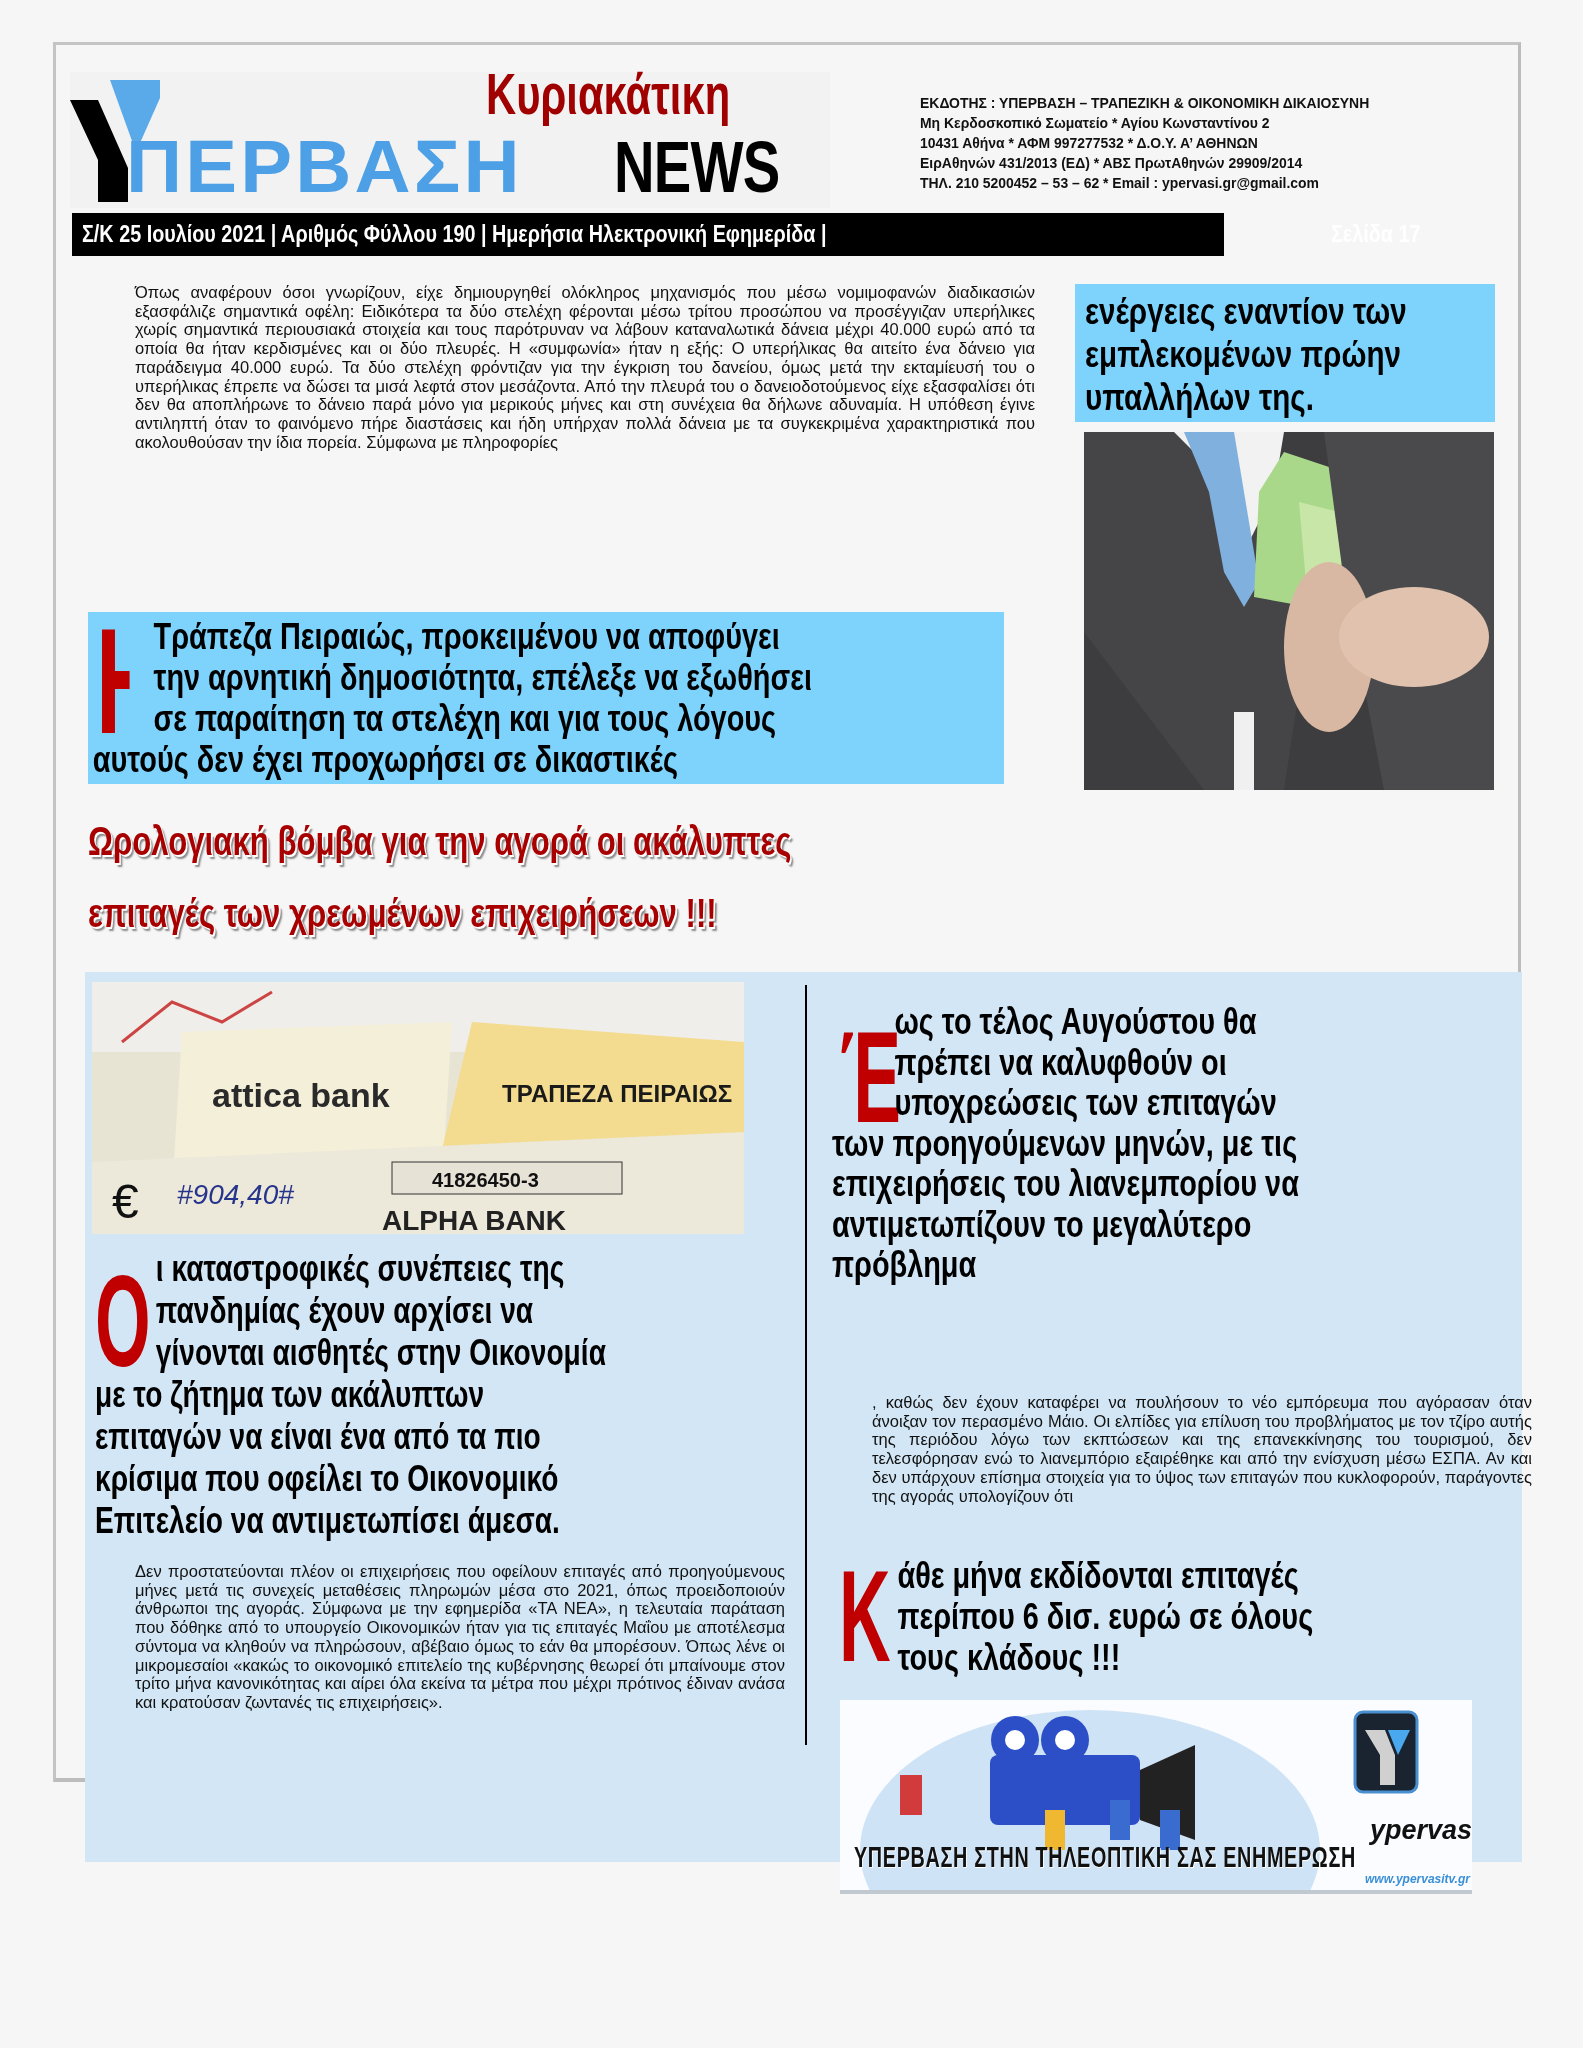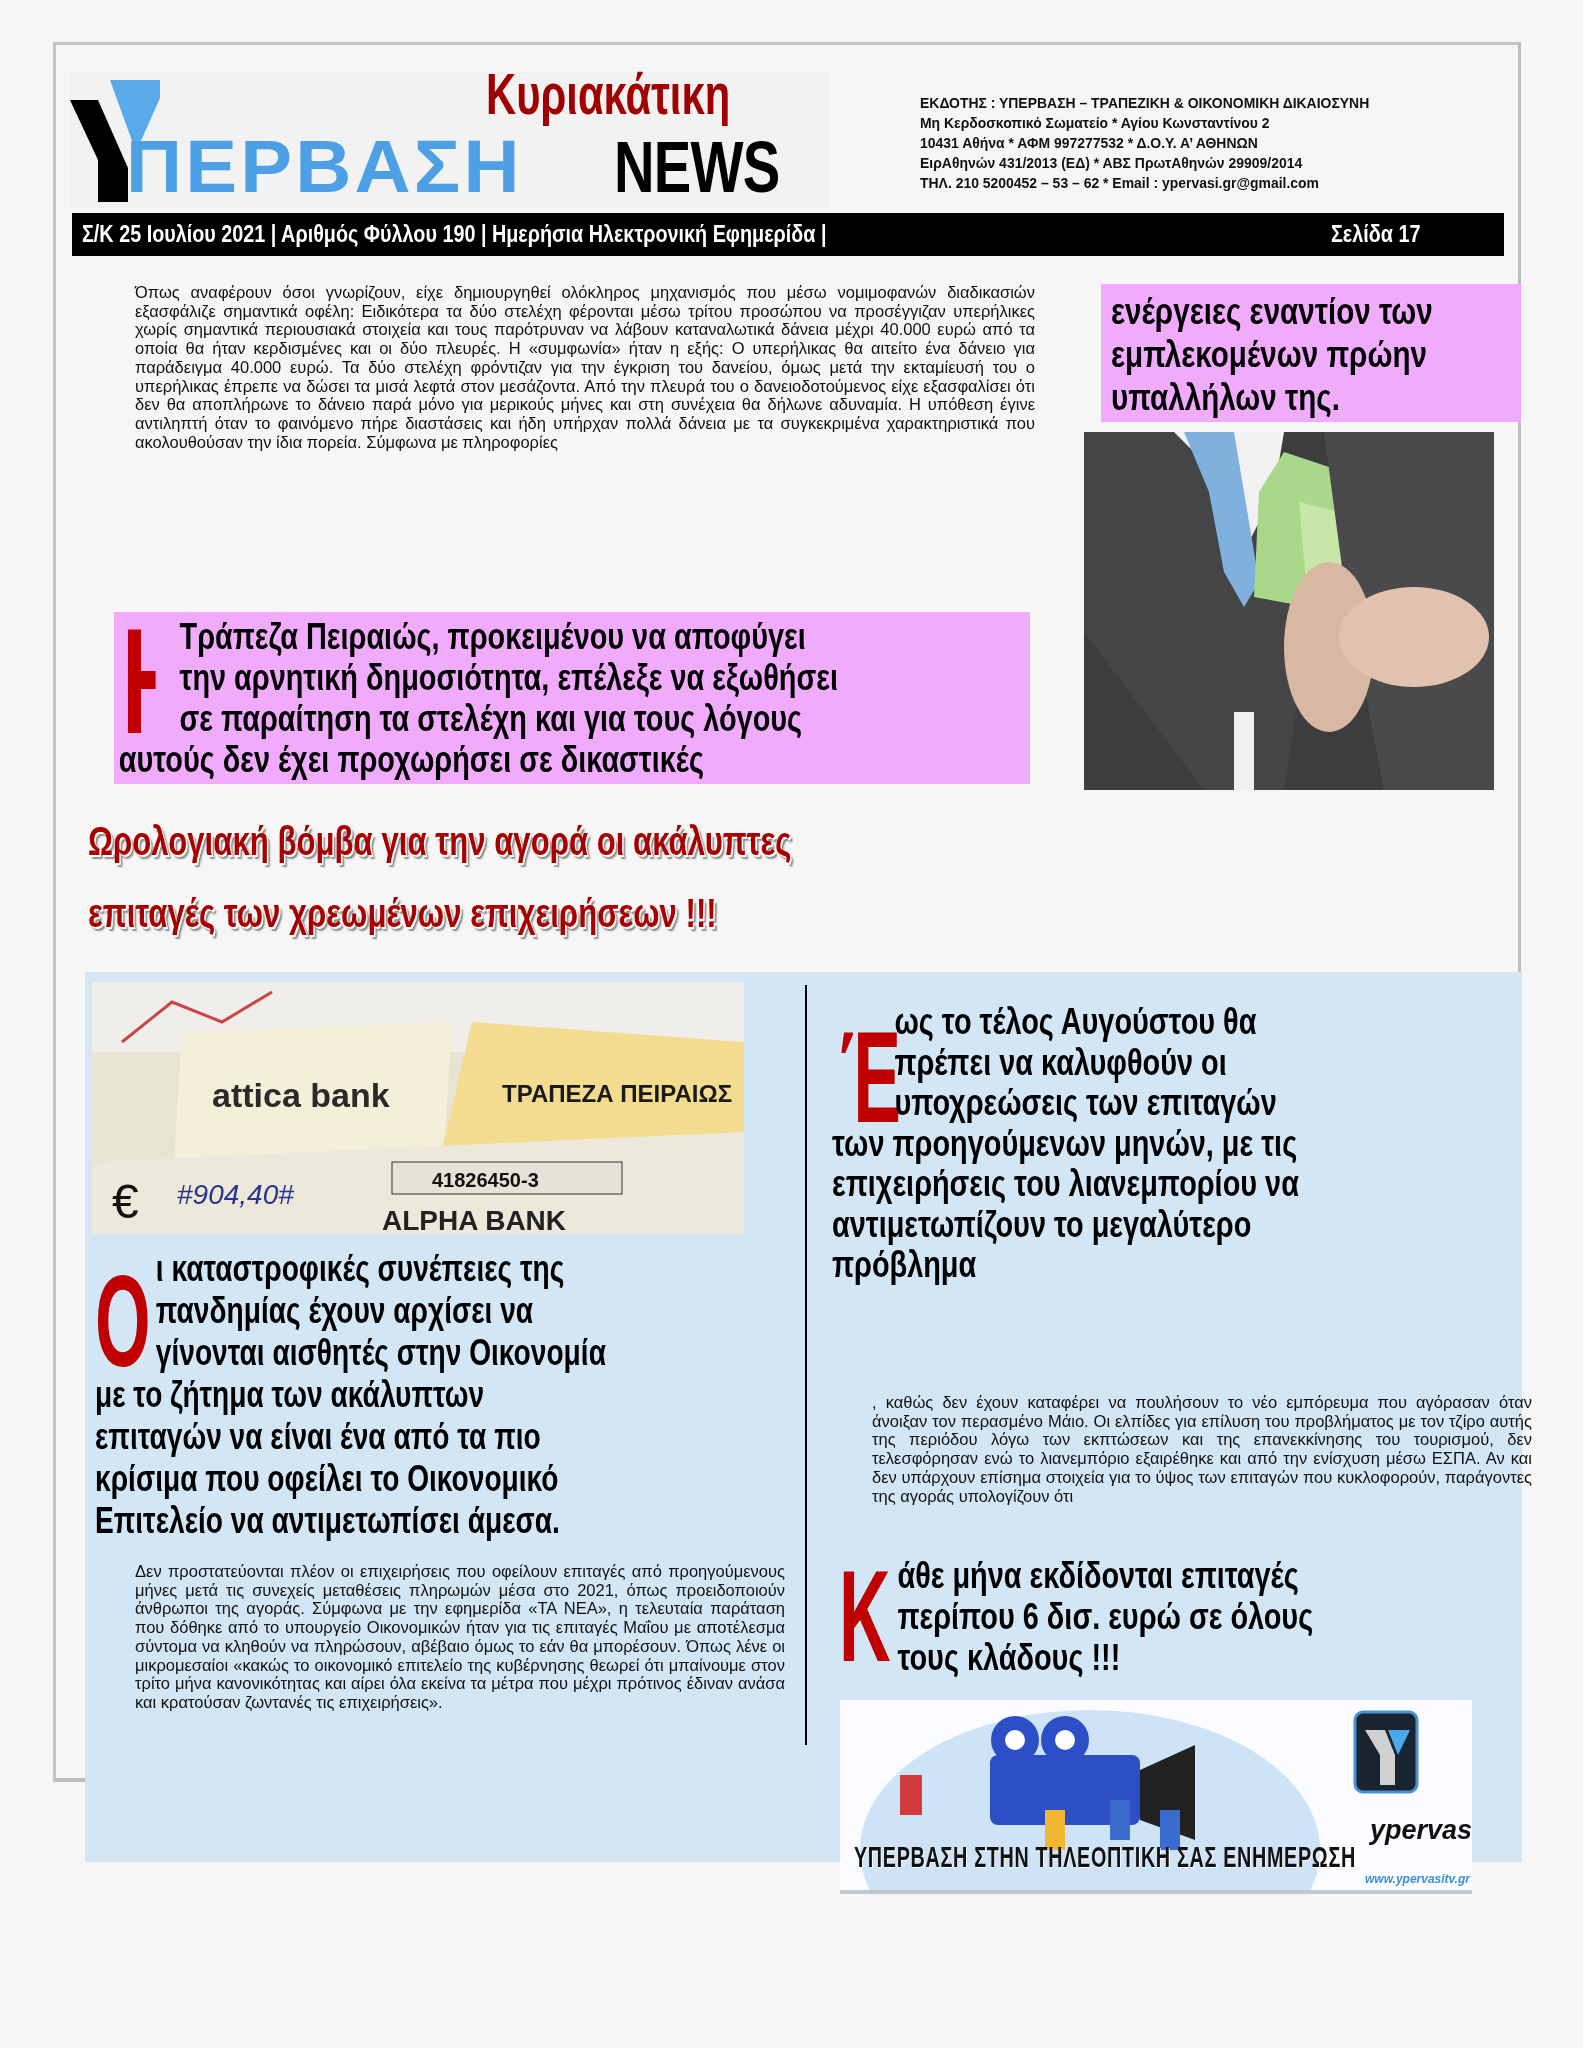--- a/index.html
+++ b/index.html
@@ -6,27 +6,27 @@
   body { width:1583px; height:2048px; background:#f6f6f6; position:relative; overflow:hidden; font-family:"Liberation Sans", sans-serif; }
   .page { position:absolute; left:53px; top:42px; width:1468px; height:1740px; border:3px solid #c4c4c4; border-right-color:#bcbcbc; border-bottom:4px solid #bdbdbd; background:#f6f6f6; box-sizing:border-box; }
   
   .mast { position:absolute; left:70px; top:72px; width:760px; height:136px; background:#f2f2f2; }
   .logo-y { position:absolute; left:70px; top:80px; width:90px; height:122px; }
   .logo-word { position:absolute; left:126px; top:130px; font-family:"Liberation Sans", sans-serif; font-weight:bold; font-size:74px; line-height:74px; letter-spacing:3px; color:#4da0e6; transform:scaleX(1.05); transform-origin:left; }
   .logo-news { position:absolute; left:614px; top:130px; font-family:"Liberation Sans", sans-serif; font-weight:bold; font-size:72px; line-height:74px; color:#000; transform:scaleX(0.78); transform-origin:left; letter-spacing:-1px; }
   .logo-sunday { position:absolute; left:486px; top:64px; font-family:"Liberation Sans", sans-serif; font-weight:bold; font-size:58px; line-height:60px; color:#a00000; transform:scaleX(0.72); transform-origin:left; }
   .publisher { position:absolute; left:920px; top:93px; width:580px; font-family:"Liberation Sans", sans-serif; font-weight:bold; font-size:15px; line-height:20px; color:#111; transform:scaleX(0.93); transform-origin:left; }
   .publisher div { white-space:nowrap; }
-  .datebar { position:absolute; left:72px; top:213px; width:1432px; height:43px; background:#000; color:#fff; font-family:"Liberation Sans", sans-serif; font-weight:bold; font-size:23px; line-height:43px; }
+  .datebar { position:absolute; left:72px; top:213px; width:1152px; height:43px; background:#000; color:#fff; font-family:"Liberation Sans", sans-serif; font-weight:bold; font-size:23px; line-height:43px; }
   .datebar .inner { position:absolute; left:10px; top:0; white-space:nowrap; transform:scaleX(0.86); transform-origin:left; }
   .datebar .pg { position:absolute; left:1259px; top:0; transform:scaleX(0.86); transform-origin:left; white-space:nowrap; }
   
   .body-text { font-family:"Liberation Sans", sans-serif; font-size:16.5px; line-height:18.7px; color:#111; text-align:justify;margin-left:40px; }
   .top-text { position:absolute; left:95px; top:283px; width:900px; transform:scaleX(1); }
-  .bluebox { background:#f0abfc;margin-left:26px; }
+  .bluebox { background:#7dd3fc; }
   .big-heading { font-family:"Liberation Sans", sans-serif; font-weight:bold; color:#000; }
   .box-right-head { position:absolute; left:1075px; top:284px; width:420px; height:138px; }
   .box-right-head .txt { position:absolute; left:10px; top:6px; font-size:37px; line-height:43px; transform:scaleX(0.8); transform-origin:left; white-space:nowrap; font-weight:bold; }
   .photo-suit { position:absolute; left:1084px; top:432px; width:410px; height:358px; overflow:hidden; }
   .box-piraeus { position:absolute; left:88px; top:612px; width:916px; height:172px; }
   .box-piraeus .cap { position:absolute; left:8px; top:10px; width:56px; height:118px; color:#c00000; font-size:150px; line-height:118px; font-weight:bold; transform:scaleX(0.6); transform-origin:left; overflow:hidden; }
   .box-piraeus .lines { position:absolute; left:0; top:4px; font-size:37px; line-height:41px; font-weight:bold; transform:scaleX(0.78); transform-origin:left; }
   .box-piraeus .lines div { white-space:nowrap; }
   .headline { position:absolute; left:88px; top:805px; width:1420px; color:#a80000; font-family:"Liberation Sans", sans-serif; font-weight:bold; font-size:41px; line-height:72px; text-shadow:2px 2px 0 #fff, 4px 4px 2px #888; }
   .headline div { white-space:nowrap; transform:scaleX(0.76); transform-origin:left; }

